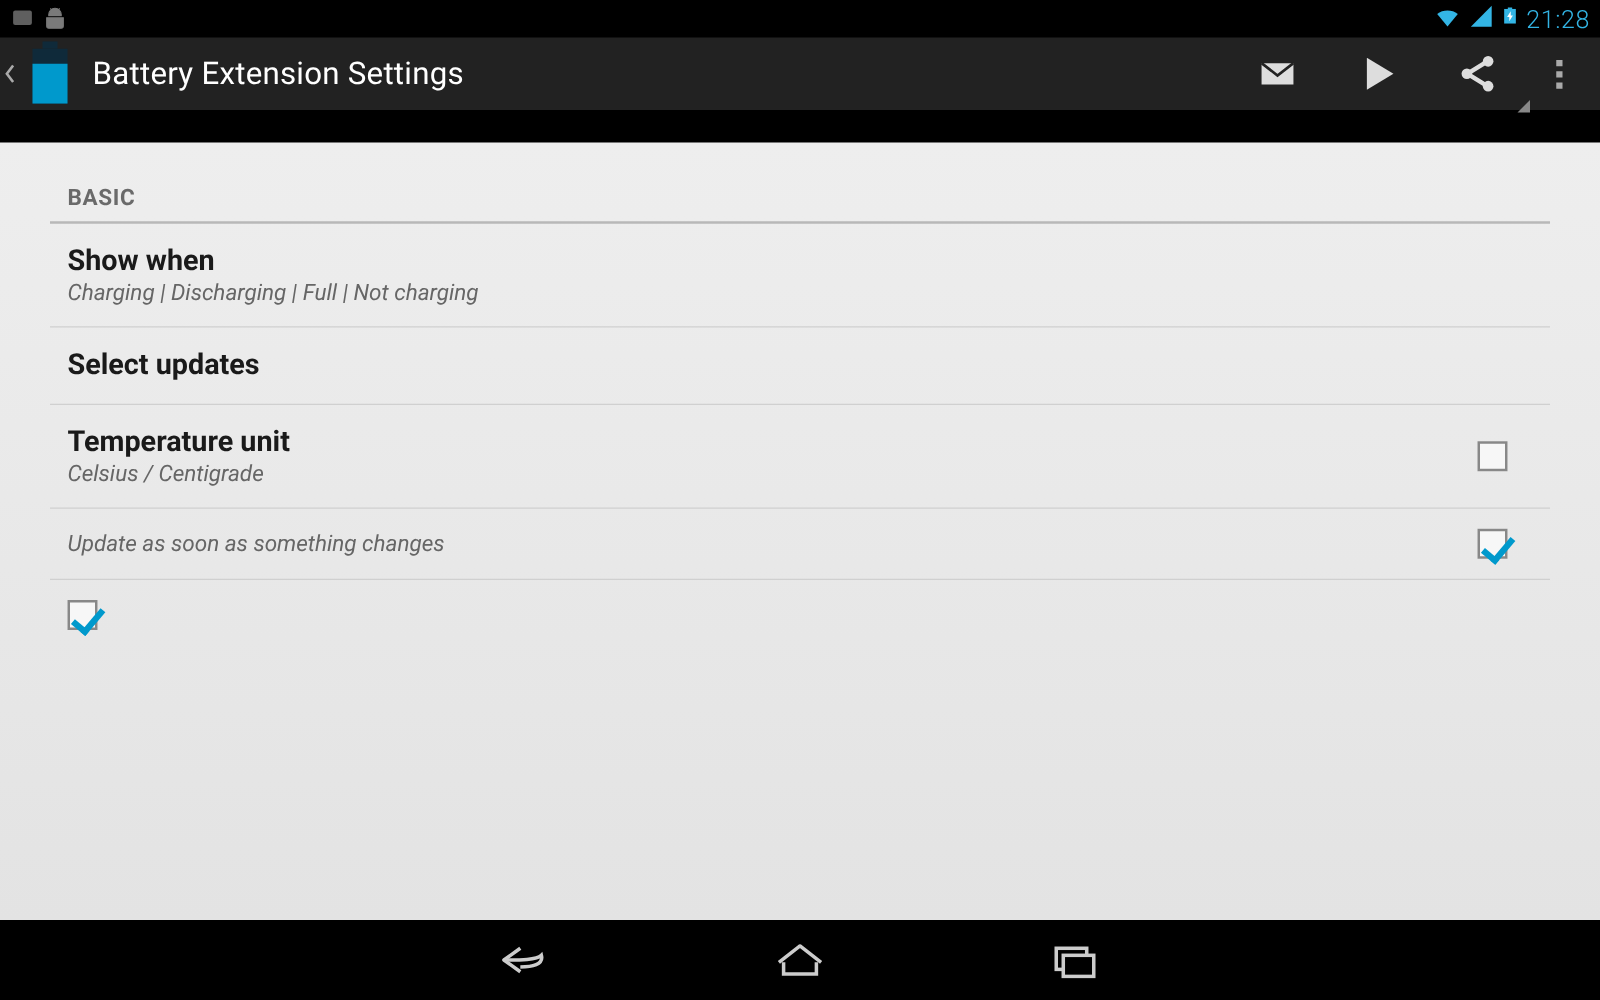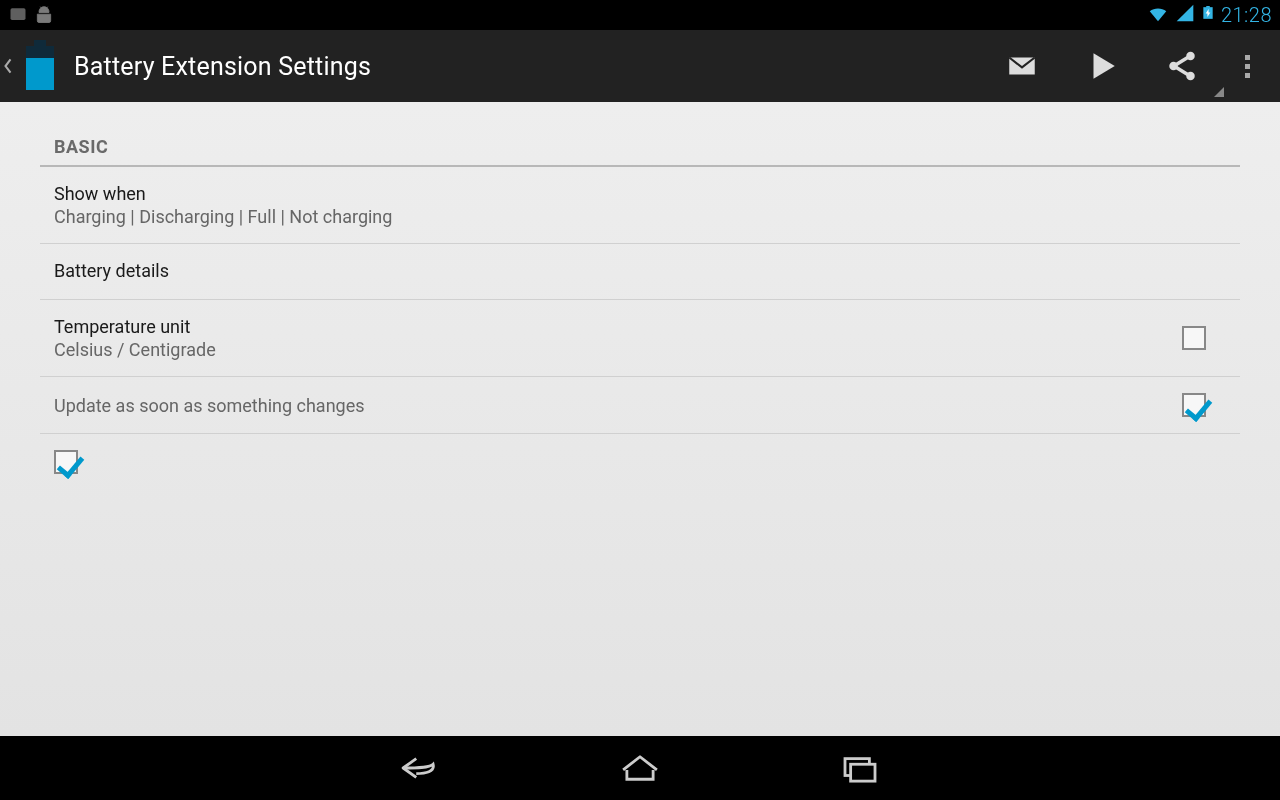--- a/index.html
+++ b/index.html
@@ -16,21 +16,21 @@
     padding: 0 8px;
     font-size: 18px;
   }
   .status-left { display: flex; align-items: center; gap: 6px; }
   .status-left .notif-icon { width: 20px; height: 20px; opacity: 0.8; }
   .status-right { margin-left: auto; display: flex; align-items: center; gap: 6px; color: #33b5e5; }
   .clock { color: #33b5e5; font-size: 20px; letter-spacing: 0.5px; font-weight: 300; }
 
   
   .action-bar {
-    height: 72px;
+    height: 58px;
     background: #222222;
     display: flex;
     align-items: center;
     color: #fff;
     padding: 0 8px 0 0;
   }
   .back-caret {
     width: 16px;
     height: 78px;
     display: flex;
@@ -76,45 +76,47 @@
     width: 5px; height: 5px; background: #aaa;
   }
 
   
   .content {
     flex: 1;
     background: linear-gradient(#eeeeee,#e3e3e3);
     overflow: hidden;
     padding: 0 40px;
     color: #222;
+    margin-top: 26px;
   }
   .section-header {
     font-size: 18px;
     font-weight: 700;
     color: #6a6a6a;
     letter-spacing: 0.5px;
     padding: 34px 14px 8px 14px;
     border-bottom: 2px solid #b8b8b8;
   }
   .pref-row {
     padding: 16px 14px 16px 14px;
     border-bottom: 1px solid #d0d0d0;
     display: flex;
     align-items: center;
   }
   .pref-text { flex: 1; }
   .pref-title {
-    font-size: 18px;
+    font-size: 23px;
     color: #1a1a1a;
-    font-weight: 400;
+    font-weight: 700;
     margin-bottom: 2px;
   }
   .pref-summary {
     font-size: 18px;
     color: #666;
+    font-style: italic;
   }
   .checkbox {
     width: 24px;
     height: 24px;
     border: 2px solid #888;
     background: #f7f7f7;
     margin-right: 20px;
     display: flex;
     align-items: center;
     justify-content: center;
@@ -247,21 +249,21 @@
 
   <div class="pref-row">
     <div class="pref-text">
       <div class="pref-title">Show when</div>
       <div class="pref-summary">Charging | Discharging | Full | Not charging</div>
     </div>
   </div>
 
   <div class="pref-row">
     <div class="pref-text">
-      <div class="pref-title">Battery details</div>
+      <div class="pref-title">Select updates</div>
     </div>
   </div>
 
   <div class="pref-row">
     <div class="pref-text">
       <div class="pref-title">Temperature unit</div>
       <div class="pref-summary">Celsius / Centigrade</div>
     </div>
     <div class="checkbox"></div>
   </div>

